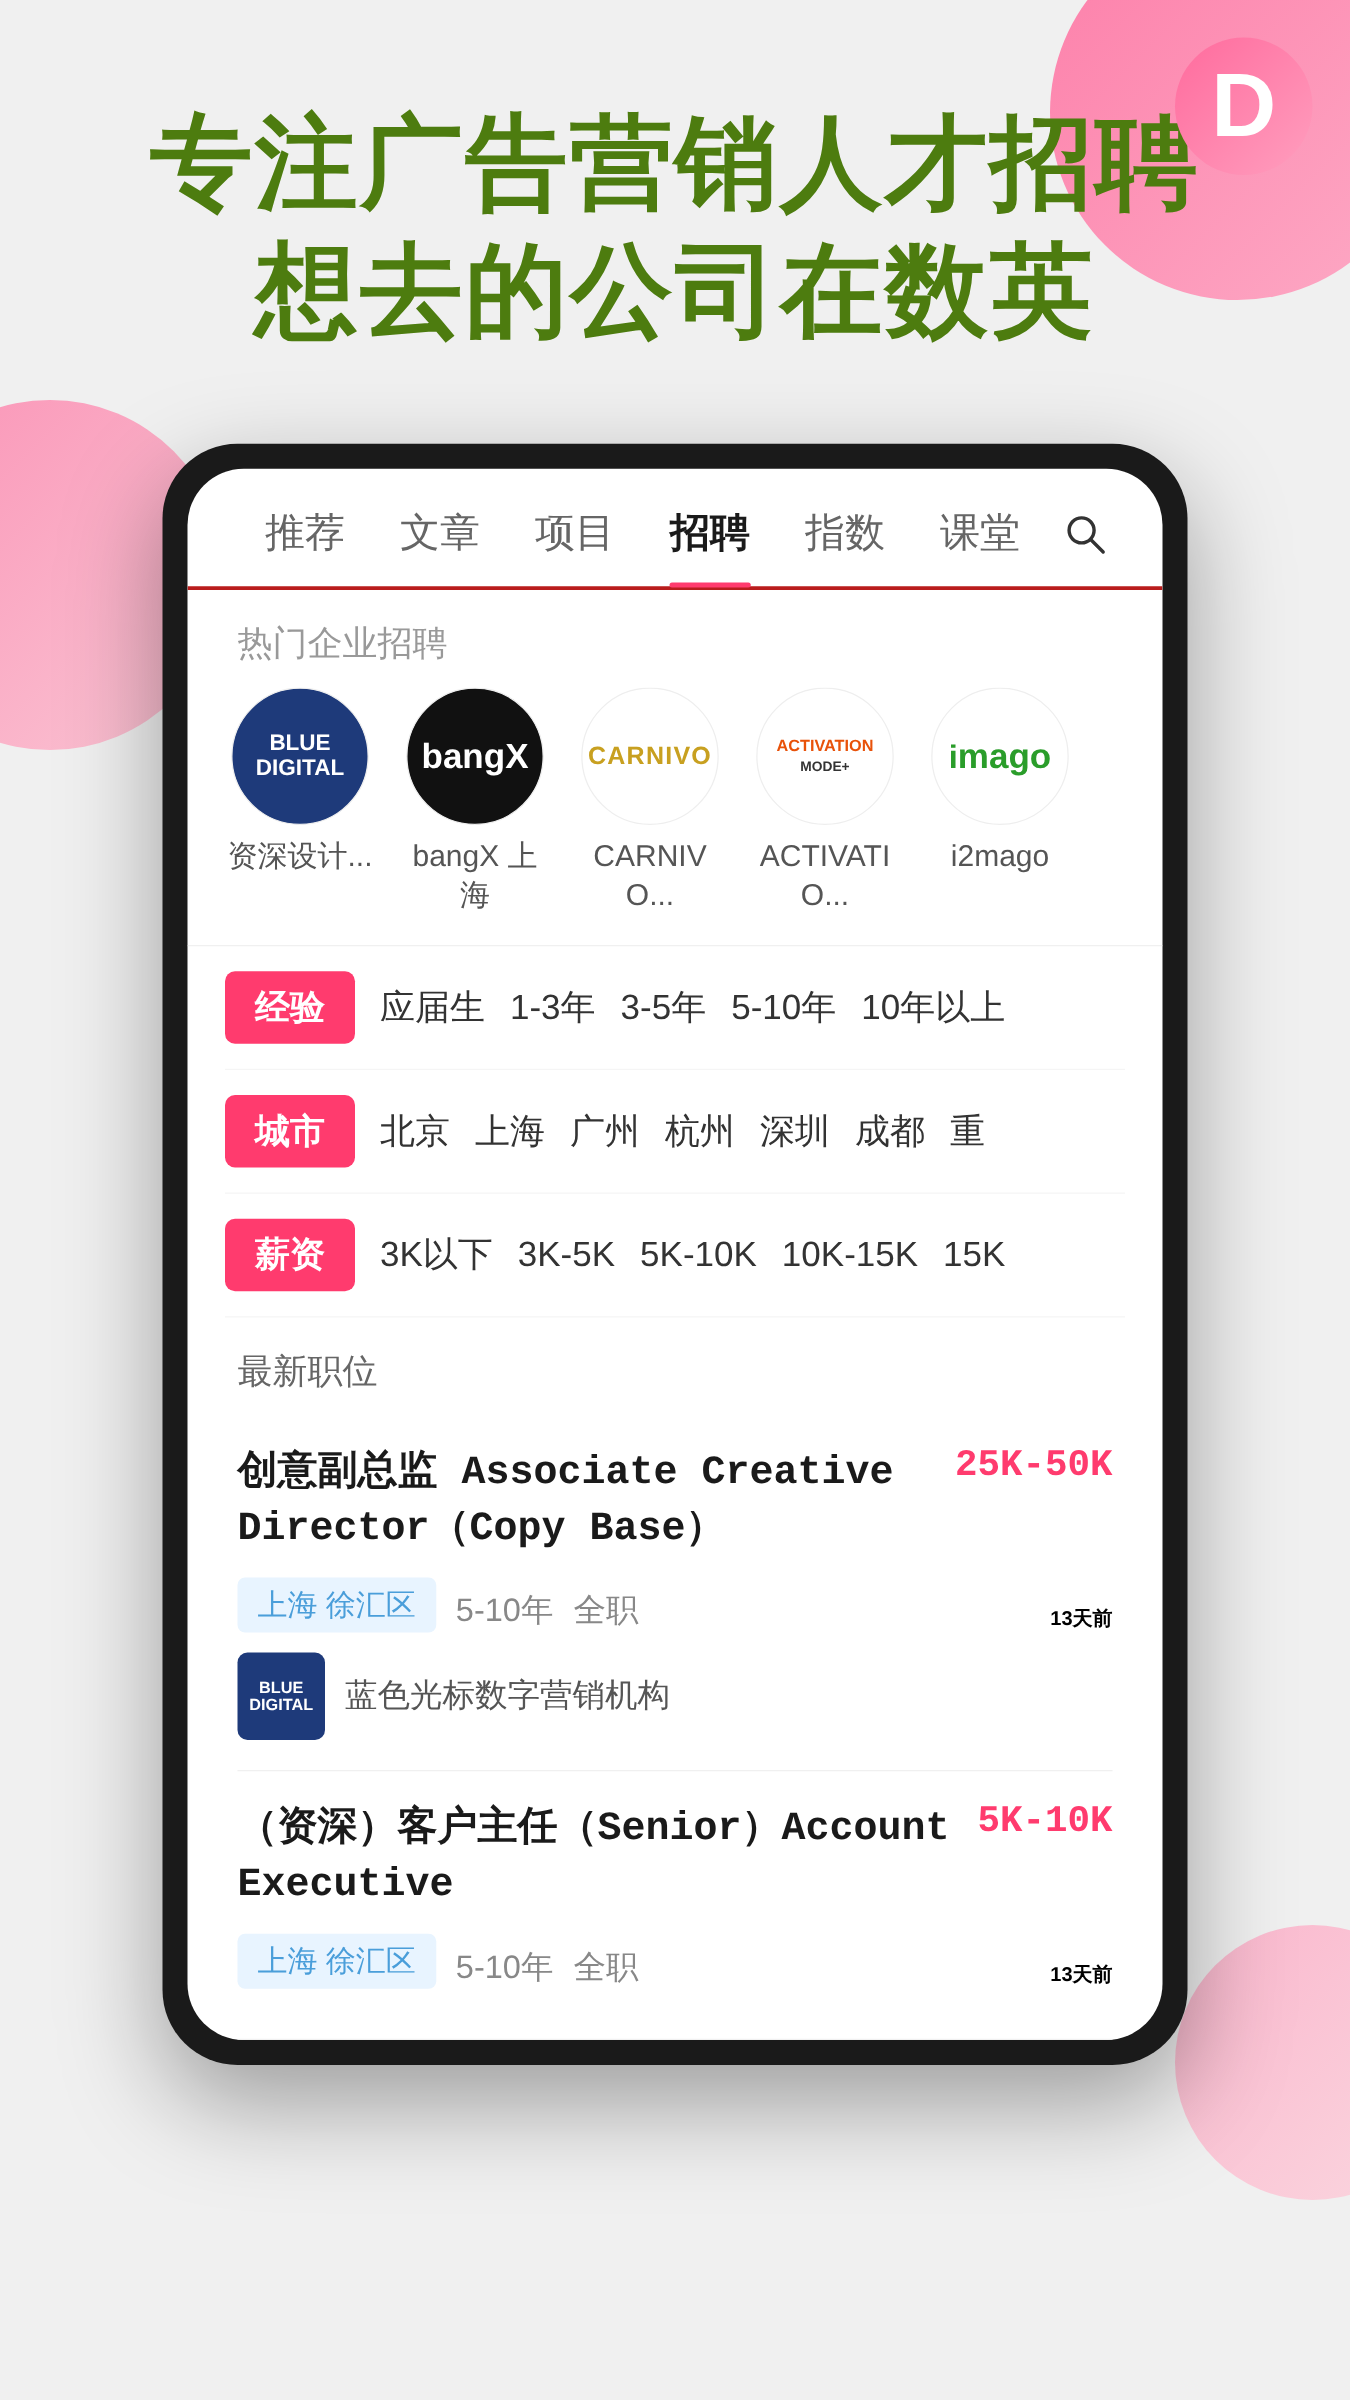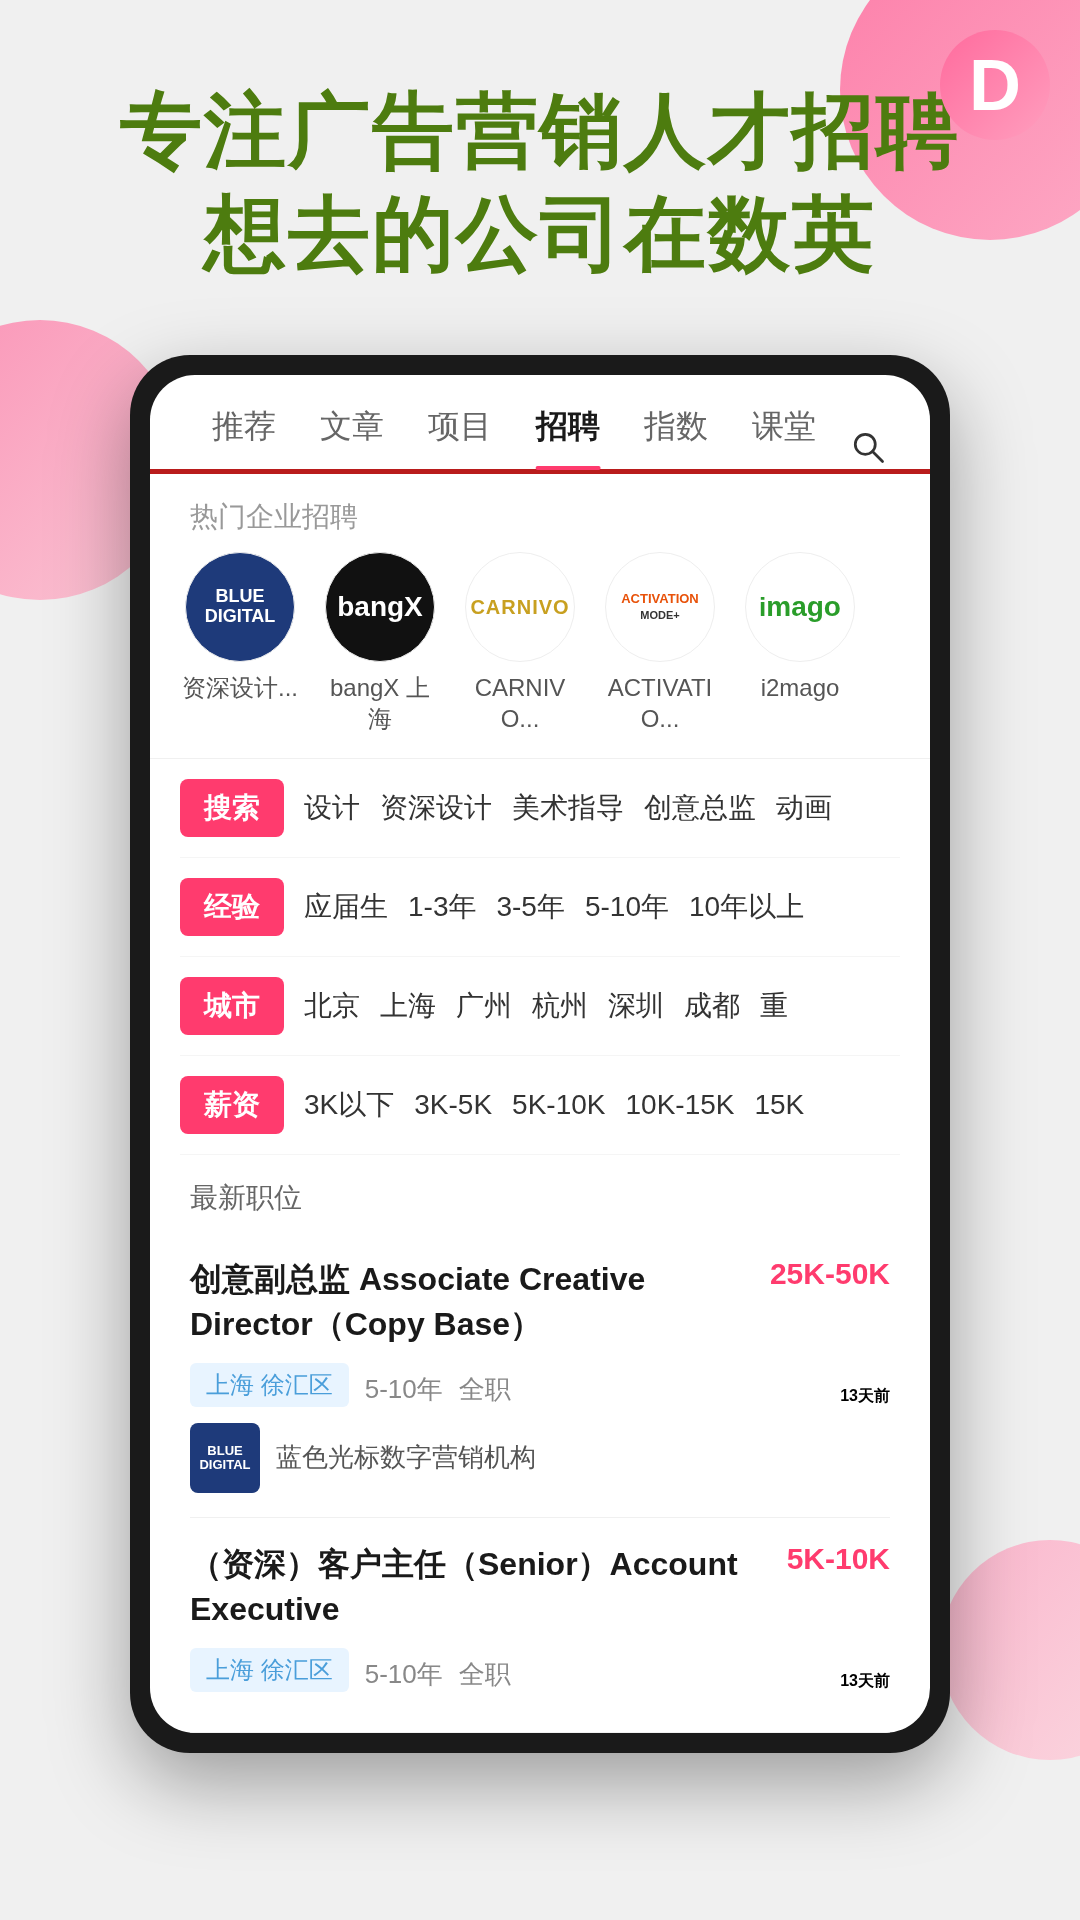--- a/index.html
+++ b/index.html
@@ -105,23 +105,23 @@
     .phone-screen {
       background: #fff;
       border-radius: 45px;
       overflow: hidden;
       min-height: 1160px;
     }
 
     
     .nav-tabs {
       display: flex;
-      align-items: flex-end;
+      align-items: flex-start;
       padding: 30px 40px 0 40px;
-      border-bottom: 5px solid #b91c1c;
+      border-bottom: 3px solid #b91c1c;
       gap: 0;
     }
     .nav-tab {
       font-size: 32px;
       color: #666;
       padding: 0 22px 20px 22px;
       cursor: pointer;
       position: relative;
       white-space: nowrap;
     }
@@ -271,20 +271,21 @@
     }
     .job-card {
       padding: 24px 0;
       border-bottom: 1px solid #f0f0f0;
     }
     .job-title-row {
       display: flex;
       align-items: flex-start;
       justify-content: space-between;
       margin-bottom: 16px;
+      font-family: Liberation Mono, monospace;
     }
     .job-title {
       font-size: 32px;
       font-weight: 700;
       color: #1a1a1a;
       line-height: 1.4;
       flex: 1;
       padding-right: 20px;
     }
     .job-salary {
@@ -414,28 +415,20 @@
         <div class="company-item">
           <div class="company-logo logo-i2mago">
             <span style="font-size:26px;font-weight:700;color:#2a9d2a;">i<span style="font-size:28px;">mago</span></span>
           </div>
           <span class="company-name">i2mago</span>
         </div>
       </div>
 
       <div class="filter-section">
 
-        <div class="filter-row">
-          <span class="filter-tag">搜索</span>
-          <span class="filter-option">设计</span>
-          <span class="filter-option">资深设计</span>
-          <span class="filter-option">美术指导</span>
-          <span class="filter-option">创意总监</span>
-          <span class="filter-option">动画</span>
-        </div>
 
         <div class="filter-row">
           <span class="filter-tag">经验</span>
           <span class="filter-option">应届生</span>
           <span class="filter-option">1-3年</span>
           <span class="filter-option">3-5年</span>
           <span class="filter-option">5-10年</span>
           <span class="filter-option">10年以上</span>
         </div>
 

